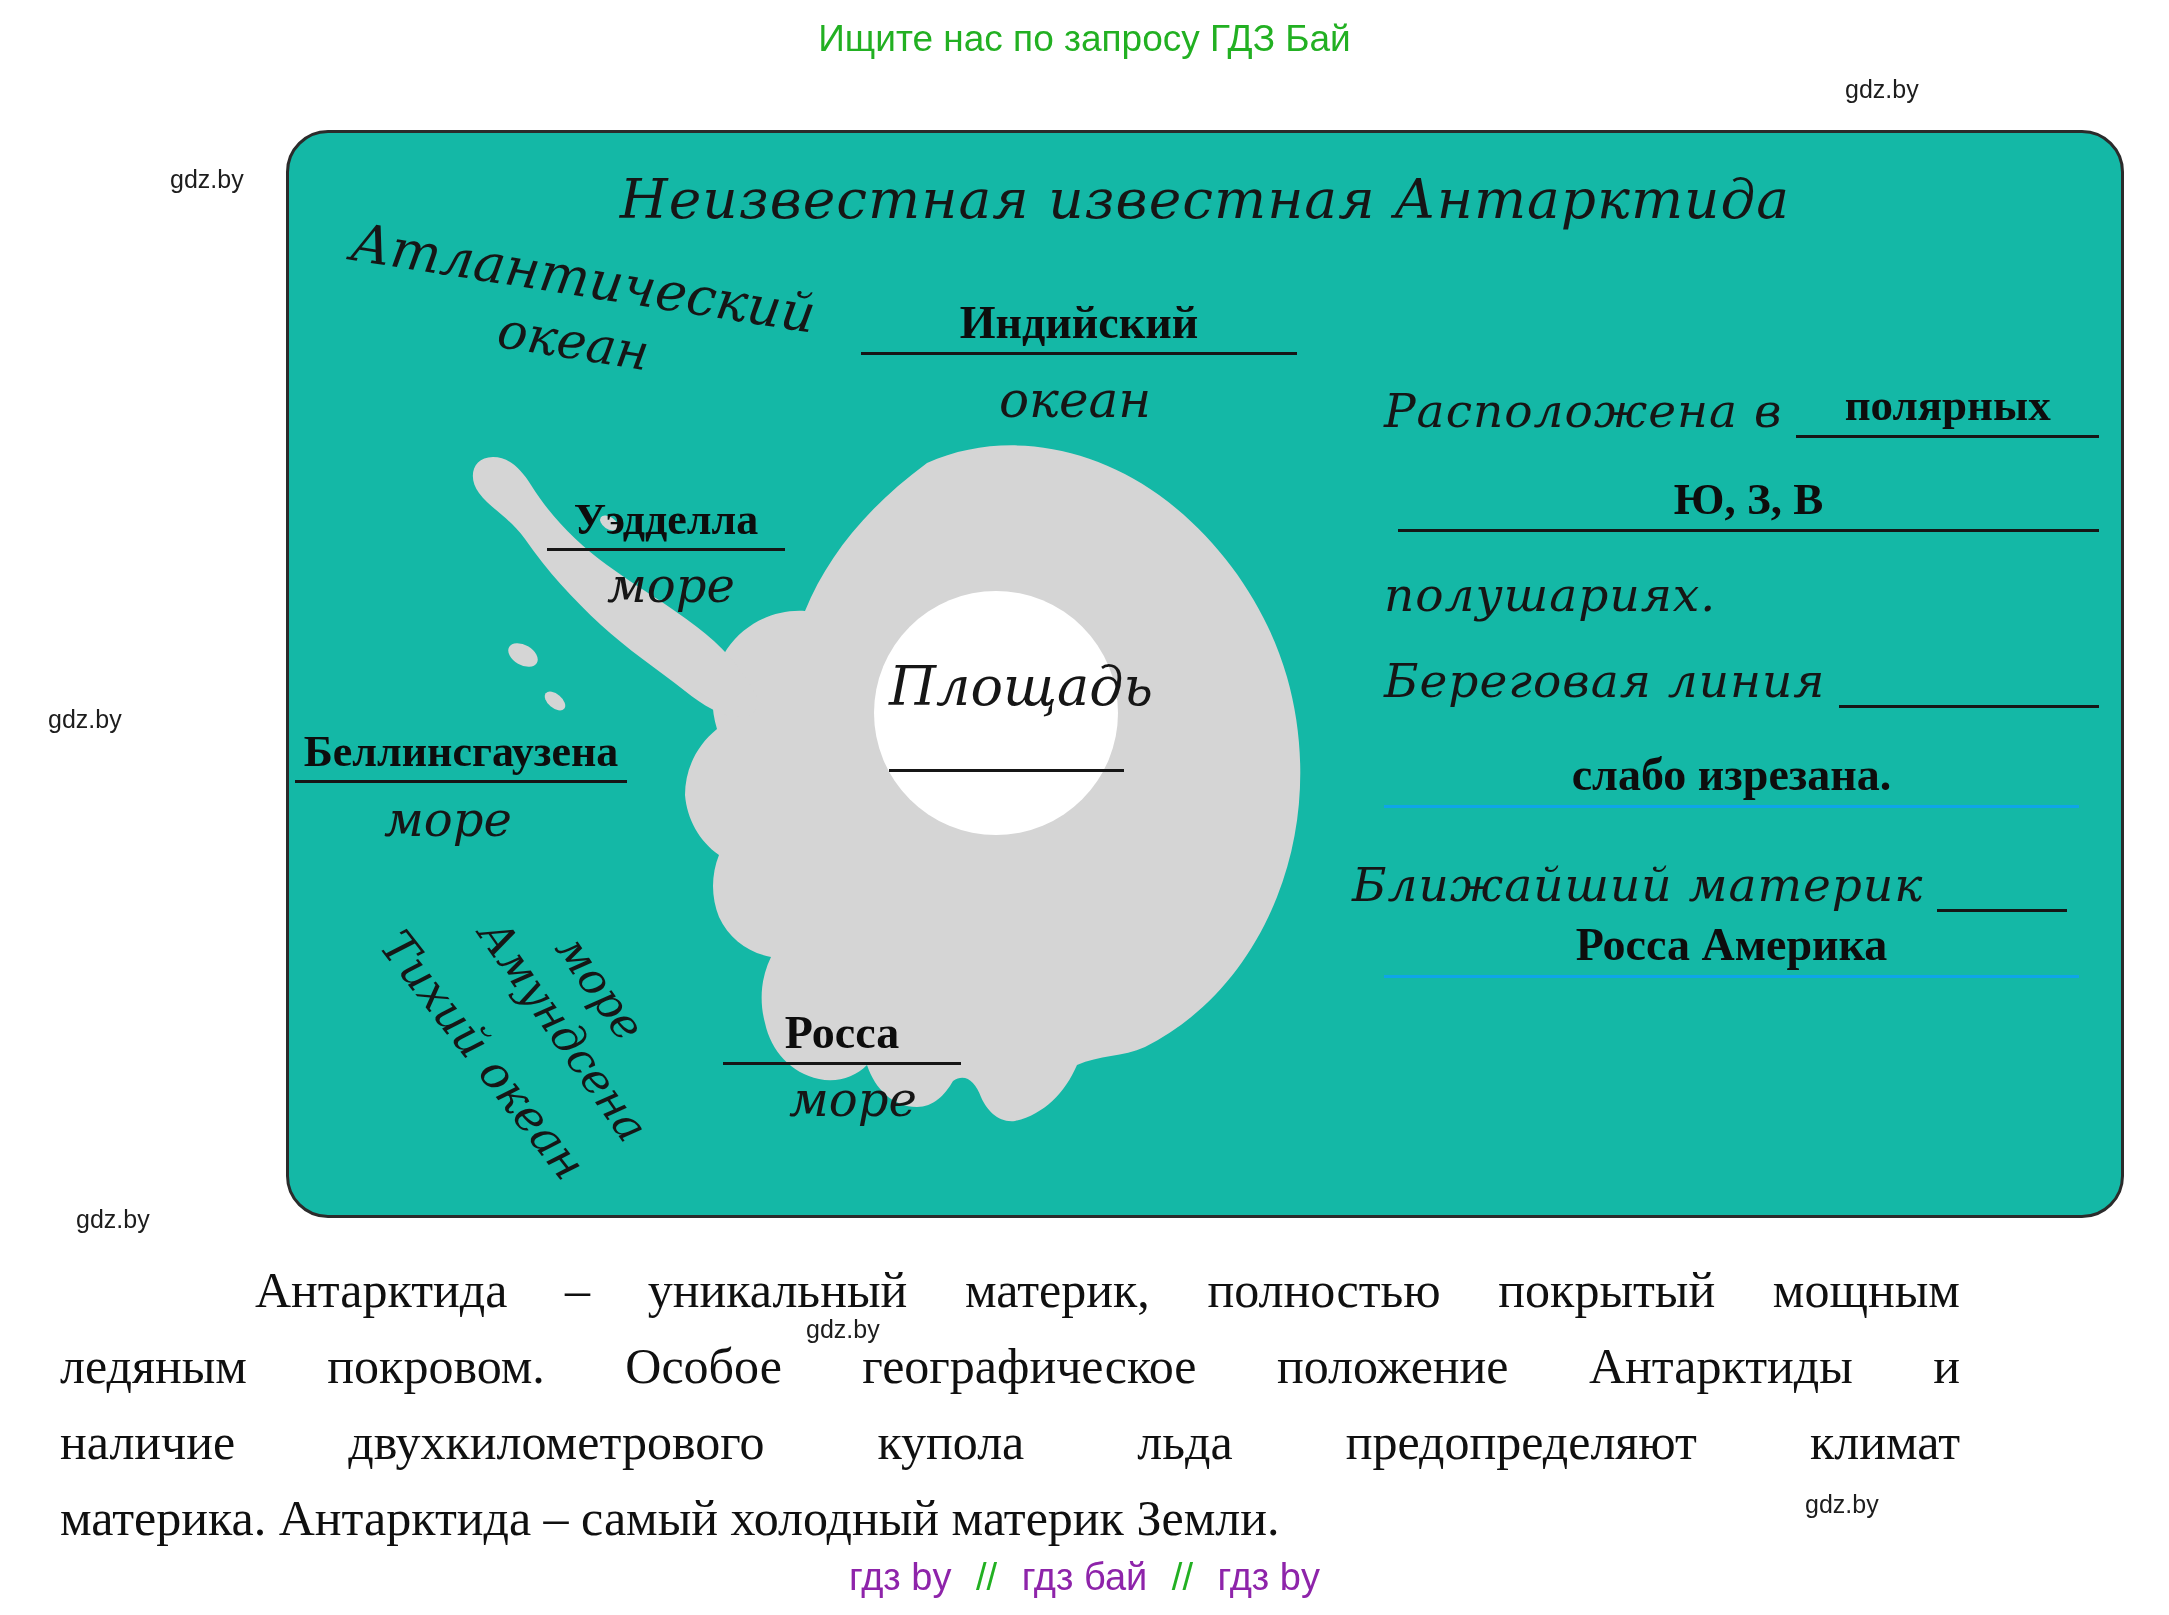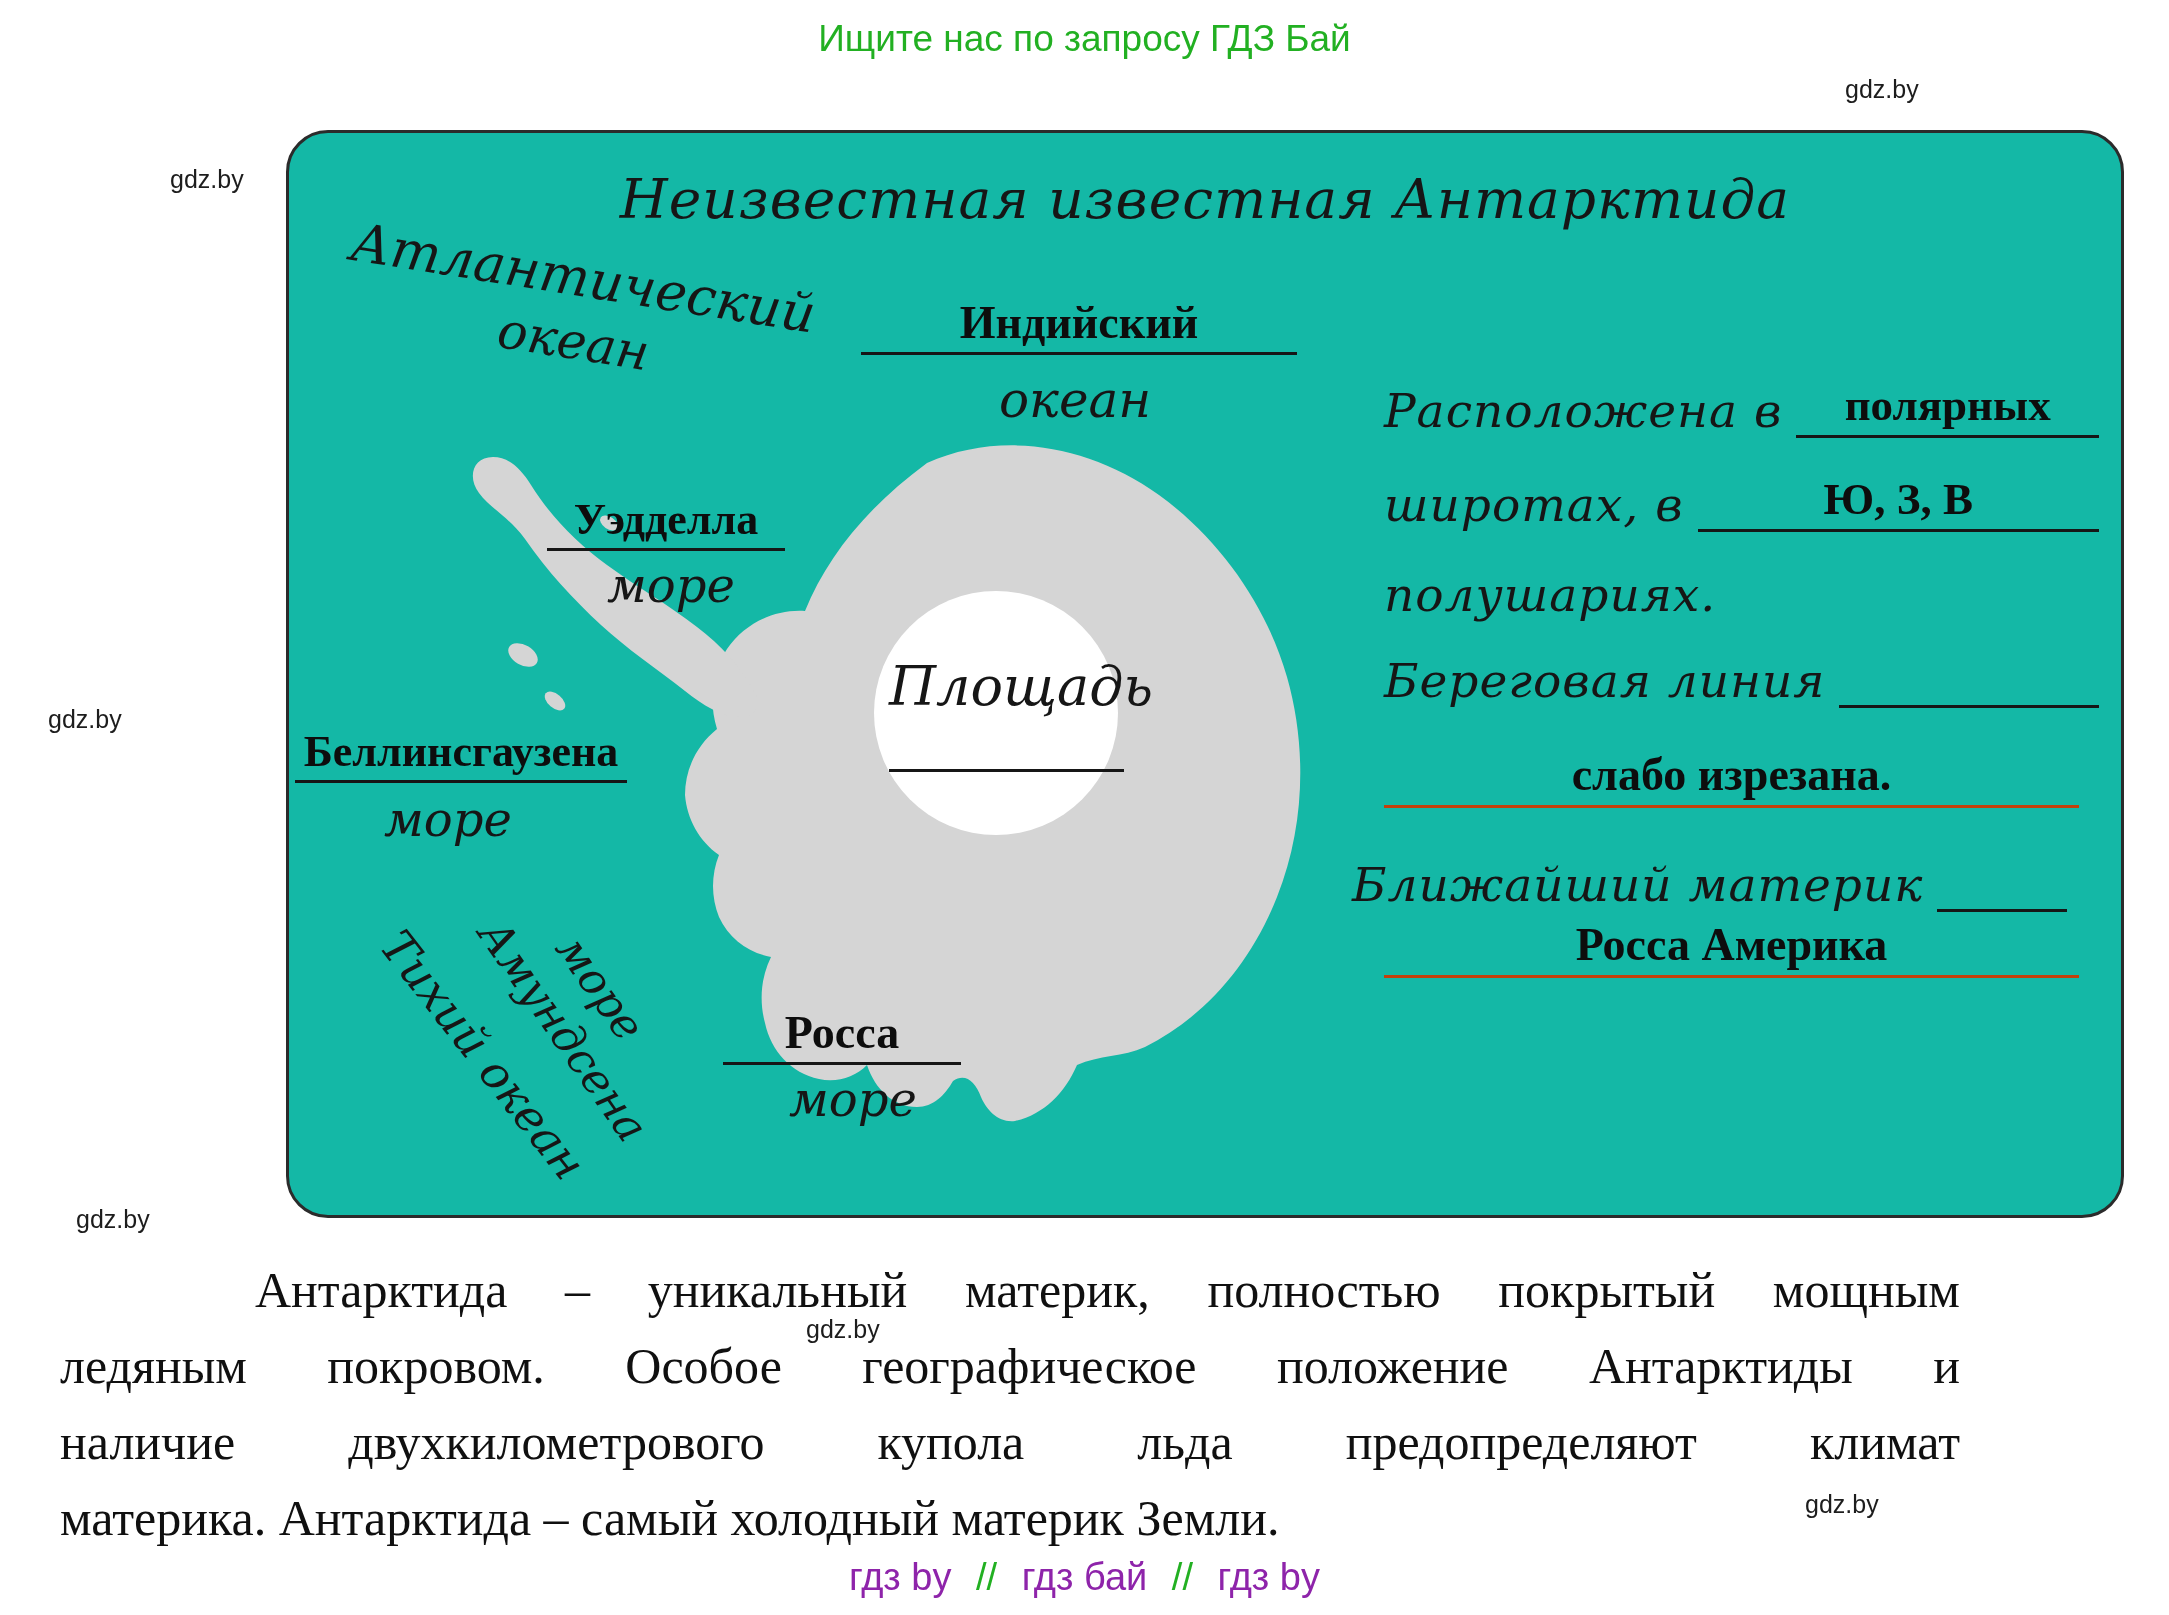--- a/index.html
+++ b/index.html
@@ -39,21 +39,21 @@
   .blank span { white-space:nowrap; }
   .ocean-block { position:absolute; text-align:center; line-height:1.25; }
   .fact-row { position:absolute; display:flex; align-items:flex-end; }
   .fact-row .pre { font-size:47px; white-space:nowrap; letter-spacing:1px; }
   .fact-row .fill {
     flex:1; border-bottom:3px solid #161616; margin-left:14px;
     display:flex; align-items:flex-end; justify-content:center;
     font-size:45px; padding-bottom:4px;
   }
   .fill-line {
-    position:absolute; border-bottom:3px solid #c2410c;
+    position:absolute; border-bottom:3px solid #0ea5e9;
     display:flex; align-items:flex-end; justify-content:center;
     font-size:46px; padding-bottom:4px;
   }
   .para {
     position:absolute; left:60px; top:1252px; width:1900px;
     font-size:50px; line-height:76px; color:#101010;
   }
   .para .pline { text-align:justify; text-align-last:justify; white-space:normal; }
   .para .pline.first { padding-left:0; text-indent:195px; }
   .para .pline.last { text-align:left; text-align-last:left; }
@@ -170,21 +170,20 @@
     <div class="abs" style="left:600px; top:600px; width:235px; height:36px; border-bottom:3px solid #161616;"></div>
 
     <div class="fact-row" style="left:1095px; top:246px; width:715px;">
       <span class="pre hand">Расположена в</span>
       <span class="fill">
           <span class="ans nowrap">полярных</span>
         </span>
     </div>
 
     <div class="fact-row" style="left:1095px; top:340px; width:715px;">
-      <span class="pre hand">широтах, в</span>
       <span class="fill">
           <span class="ans nowrap">Ю, З, В</span>
         </span>
     </div>
 
     <div class="abs hand nowrap" style="left:1095px; top:434px; font-size:47px; letter-spacing:1px;">полушариях.</div>
 
     <div class="fact-row" style="left:1095px; top:520px; width:715px;">
       <span class="pre hand">Береговая линия</span>
       <span class="fill"></span>

